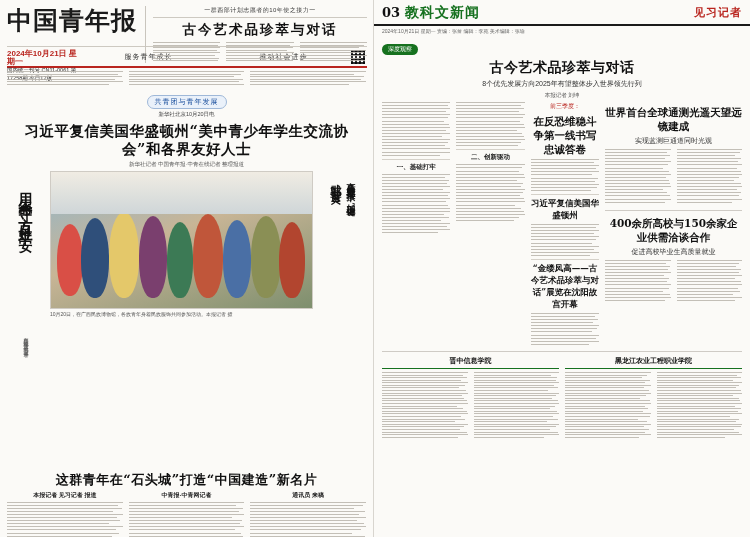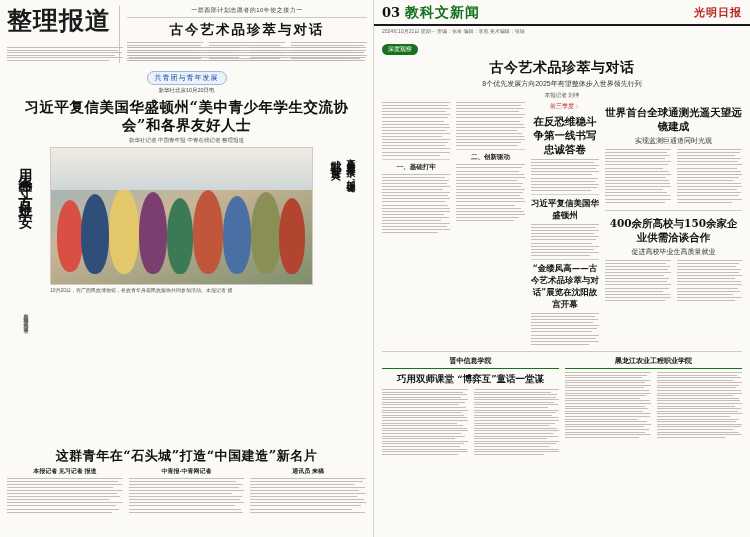--- a/index.html
+++ b/index.html
@@ -345,21 +345,21 @@
   .green-rule { border-bottom: 1px solid #16711f; margin: 2px 0 3px 0; }
 </style>
 </head>
 <body>
 
 <div class="page">
 
   <div class="sheet left">
 
     <div class="masthead">
-      <div class="masthead-title">整理报道</div>
+      <div class="masthead-title">中国青年报</div>
       <div class="masthead-right">
         <div class="masthead-kicker">一群西部计划志愿者的10年使之接力一</div>
         <div class="masthead-headline">古今艺术品珍萃与对话</div>
         <div style="display:flex;gap:6px;margin-top:3px;">
           <div style="flex:1" class="fake-lines dense">
             <i style="width:100%"></i>
               <i style="width:97%"></i>
               <i style="width:99%"></i>
               <i style="width:95%"></i>
             <i style="width:100%"></i>
@@ -384,20 +384,29 @@
               <i style="width:99%"></i>
             <i style="width:95%"></i>
               <i style="width:100%"></i>
               <i style="width:91%"></i>
               <i style="width:97%"></i>
           </div>
         </div>
       </div>
     </div>
 
+    <div class="mast-row2">
+      <div class="mast-date">
+        <b>2024年10月21日 星期一</b>
+        <div>国内统一刊号 CN11-0061  第17258期  今日12版</div>
+      </div>
+      <div class="mast-slogan">服务青年成长</div>
+      <div class="mast-slogan">推动社会进步</div>
+      <div class="mast-qr"></div>
+    </div>
 
     <div class="lead-top">
       <div class="col">
         <div class="fake-lines dense">
           <i style="width:100%"></i>
             <i style="width:96%"></i>
             <i style="width:99%"></i>
             <i style="width:93%"></i>
           <i style="width:100%"></i>
             <i style="width:88%"></i>
@@ -522,21 +531,21 @@
       </div>
     </div>
 
   </div>
 
   <div class="sheet right">
 
     <div class="r-top">
       <div class="r-pageno">03</div>
       <div class="r-section">教科文新闻</div>
-      <div class="r-logo">光明日报</div>
+      <div class="r-logo">见习记者</div>
     </div>
 
     <div class="r-meta">2024年10月21日 星期一  责编：张蕾  编辑：李苑  美术编辑：张瑜</div>
 
     <div class="r-badge">
       <span class="pill-green">深度观察</span>
     </div>
 
     <div class="r-headline">古今艺术品珍萃与对话</div>
     <div class="r-subhead">8个优先发展方向2025年有望整体步入世界领先行列</div>
@@ -768,21 +777,20 @@
         </div>
       </div>
     </div>
 
     <div class="r-divider"></div>
 
     <div class="r-grid">
       <div class="r-col wide">
         <div class="inst-name">晋中信息学院</div>
         <div class="green-rule"></div>
-        <div class="r-h2" style="font-size:9.5px">巧用双师课堂  “博弈互”童话一堂谋</div>
         <div style="display:flex;gap:6px;">
           <div style="flex:1" class="fake-lines dense">
             <i style="width:100%"></i>
               <i style="width:95%"></i>
               <i style="width:99%"></i>
               <i style="width:92%"></i>
             <i style="width:100%"></i>
               <i style="width:97%"></i>
               <i style="width:90%"></i>
               <i style="width:98%"></i>

